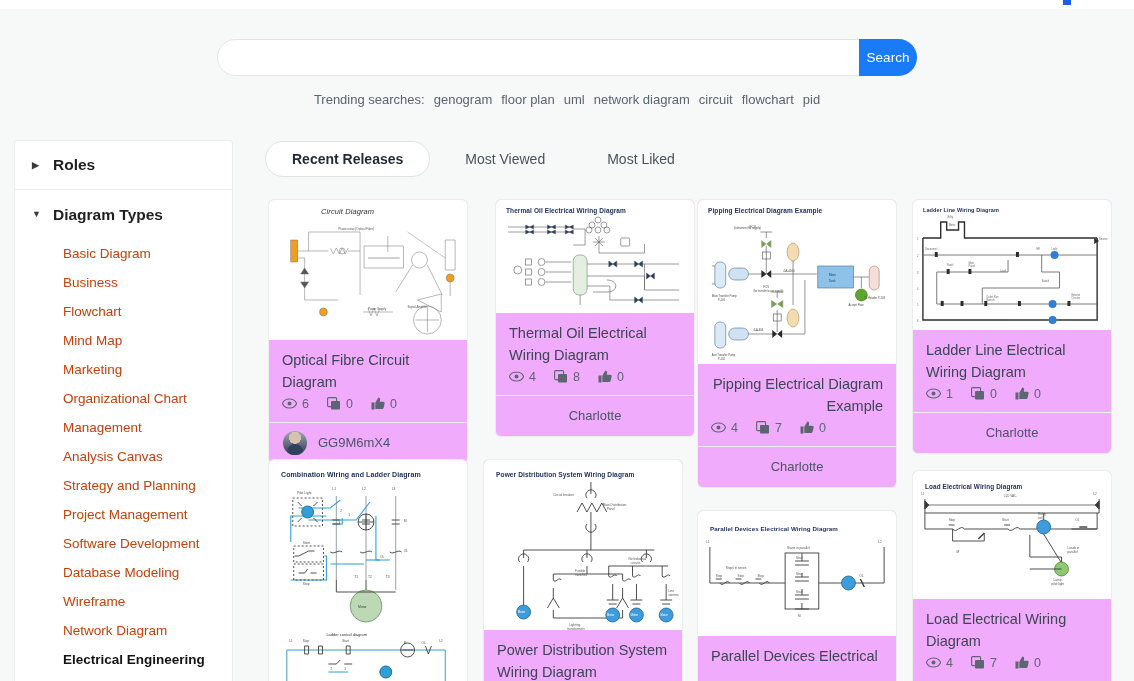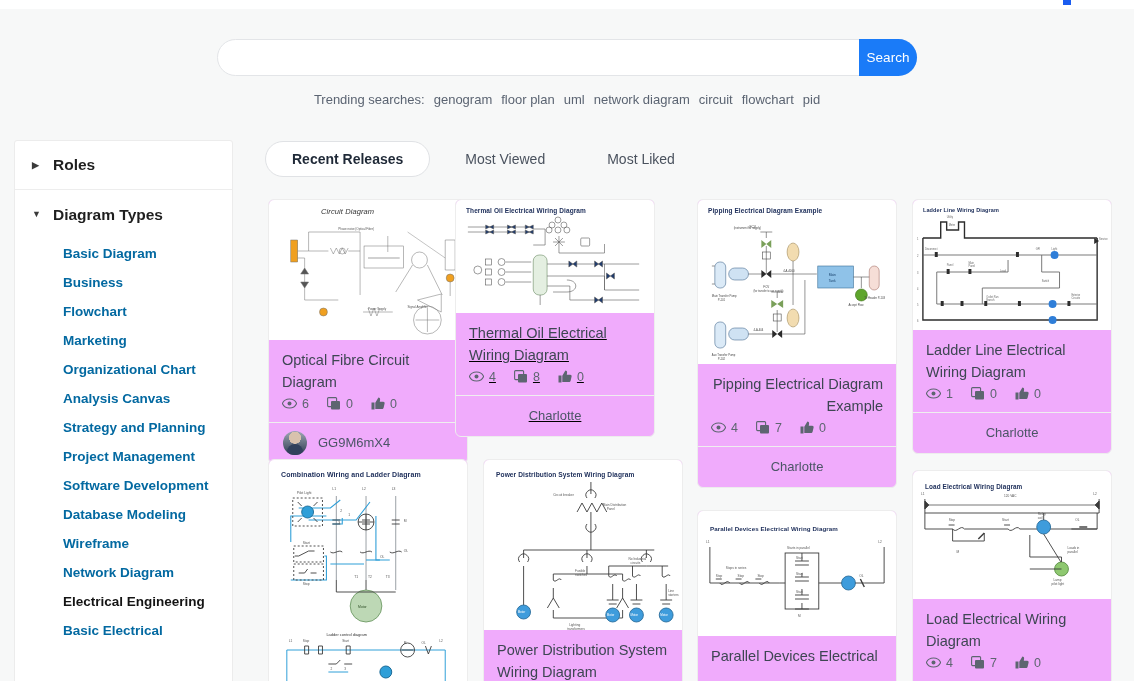--- a/index.html
+++ b/index.html
@@ -90,23 +90,22 @@
   .side-head.divider { border-bottom: 1px solid #ededed; }
   .caret {
     width: 12px; display: inline-block; margin-right: 9px;
     color: #3a3a3a; font-size: 9px; line-height: 1;
   }
   .side-item {
     padding: 0 0 0 48px;
     height: 29px;
     display: flex; align-items: center;
     font-size: 13.5px;
-    color: #0369a1;
+    color: #c2410c;
     cursor: pointer;
-    font-weight: bold;
   }
   .side-item.active { font-weight: bold; color: #141414; }
 
   
   .tabs {
     position: absolute; left: 265px; top: 141px;
     display: flex; align-items: center; gap: 8px;
   }
   .tab {
     font-size: 14px;
@@ -203,22 +202,24 @@
     </div>
     <div class="side-section">
       <div class="side-head">
         <span class="caret">▼</span>
         <span>Diagram Types</span>
       </div>
       <div id="sidebar-items">
           <div class="side-item">Basic Diagram</div>
           <div class="side-item">Business</div>
           <div class="side-item">Flowchart</div>
+          <div class="side-item">Mind Map</div>
           <div class="side-item">Marketing</div>
           <div class="side-item">Organizational Chart</div>
+          <div class="side-item">Management</div>
           <div class="side-item">Analysis Canvas</div>
           <div class="side-item">Strategy and Planning</div>
           <div class="side-item">Project Management</div>
           <div class="side-item">Software Development</div>
           <div class="side-item">Database Modeling</div>
           <div class="side-item">Wireframe</div>
           <div class="side-item">Network Diagram</div>
           <div class="side-item active">Electrical Engineering</div>
           <div class="side-item">Basic Electrical</div>
         </div>
@@ -295,21 +296,21 @@
             <span>0</span>
           </span>
         </div>
       </div>
       <div class="card-footer">
         <span class="avatar"></span>
         <span class="author-name">GG9M6mX4</span>
       </div>
     </div>
 
-    <div class="card" style="left:455px; top:199px; width:200px;text-decoration:underline;">
+    <div class="card" style="left:495px; top:199px; width:200px;">
       <div class="thumb" style="height:113px;">
         <div class="thumb-title">Thermal Oil Electrical Wiring Diagram</div>
         <svg viewBox="0 0 200 113" preserveAspectRatio="none">
           <g stroke="#5a5a5a" stroke-width="0.6" fill="none">
             <path d="M12 27 H78"></path>
             <path d="M12 32 H78"></path>
             <g fill="#1f3b6e">
               <path d="M30 25 l4 2 l-4 2z M38 25 l-4 2 l4 2z"></path>
               <path d="M30 30 l4 2 l-4 2z M38 30 l-4 2 l4 2z"></path>
               <path d="M52 25 l4 2 l-4 2z M60 25 l-4 2 l4 2z"></path>

